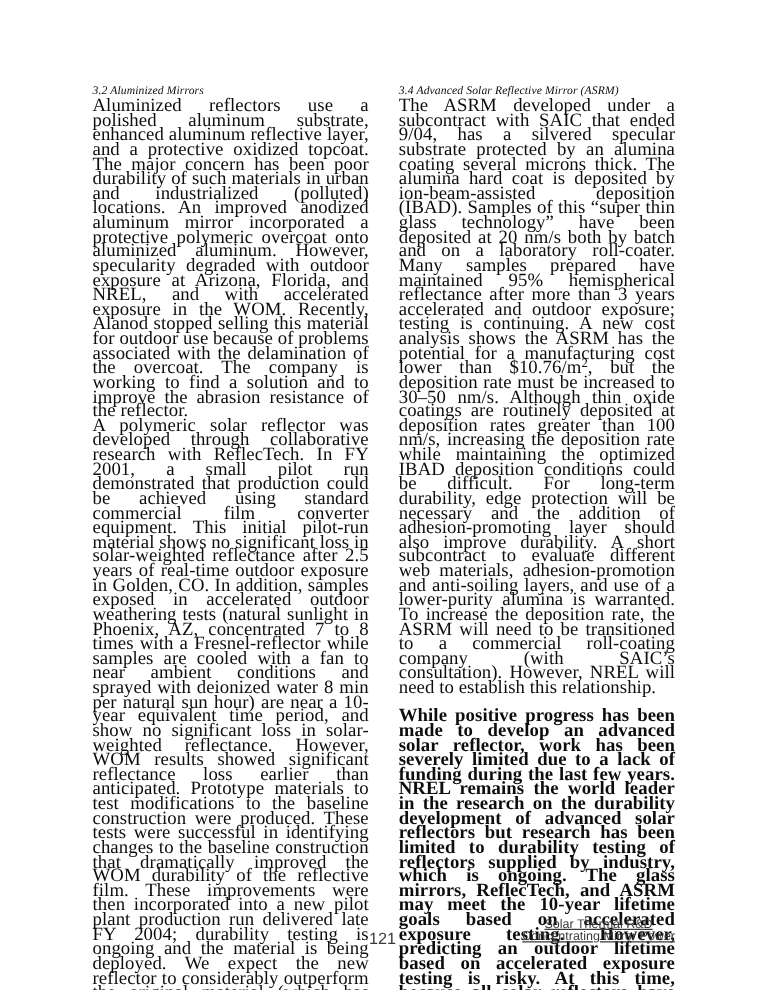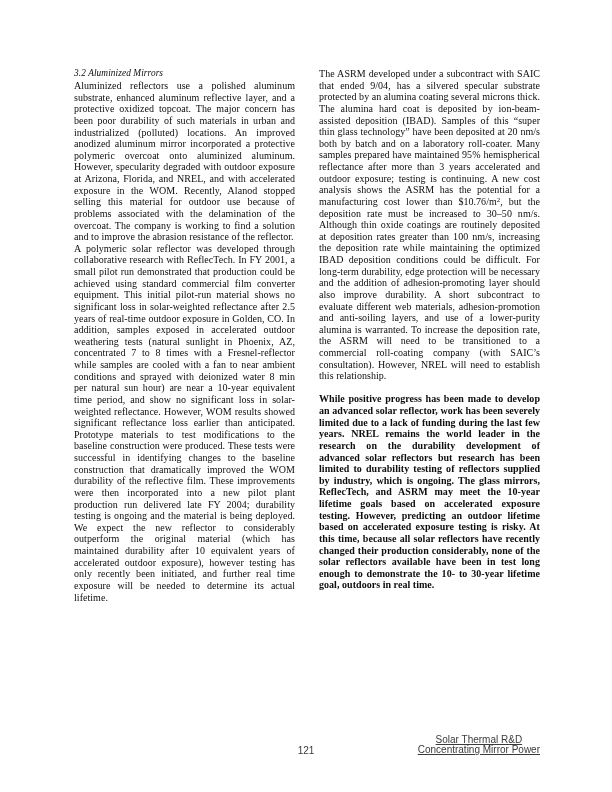--- a/index.html
+++ b/index.html
@@ -40,21 +40,21 @@
     line-height: 11.6px;
     margin: 0 0 0.5px 0;
     font-weight: normal;
     letter-spacing: 0.01em;
   }
   .sec-heading.spaced {
     margin-top: 11.5px;
   }
   p.body-text {
     margin: 0;
-    font-size: 10px;
+    font-size: 15px;
     line-height: 11.62px;
     text-align: justify;
     text-justify: inter-word;
     hyphens: none;
     letter-spacing: 0.004em;
   }
   p.body-text.gap {
     margin-top: 11.6px;
     font-weight: bold;
   }
@@ -71,21 +71,21 @@
     height: 30px;
     font-family: "Liberation Sans", "DejaVu Sans", sans-serif;
     color: #3a3a3a;
   }
   .footer-page-no {
     position: absolute;
     left: 0;
     top: 12.5px;
     width: 612px;
     text-align: center;
-    font-size: 10px;
+    font-size: 13px;
     line-height: 10px;
   }
   .footer-right {
     position: absolute;
     right: 72px;
     top: 1.5px;
     text-align: center;
     font-size: 10px;
     line-height: 10.6px;
     text-decoration: underline;
@@ -107,20 +107,21 @@
 
       <p class="body-text">Aluminized reflectors use a polished aluminum substrate, enhanced aluminum reflective layer, and a protective oxidized topcoat.  The major concern has been poor durability of such materials in urban and industrialized (polluted) locations.  An improved anodized aluminum mirror incorporated a protective polymeric overcoat onto aluminized aluminum.  However, specularity degraded with outdoor exposure at Arizona, Florida, and NREL, and with accelerated exposure in the WOM.  Recently, Alanod stopped selling this material for outdoor use because of problems associated with the delamination of the overcoat.  The company is working to find a solution and to improve the abrasion resistance of the reflector.</p>
 
 
       <p class="body-text">A polymeric solar reflector was developed through collaborative research with ReflecTech.  In FY 2001, a small pilot run demonstrated that production could be achieved using standard commercial film converter equipment. This initial pilot-run material shows no significant loss in solar-weighted reflectance after 2.5 years of real-time outdoor exposure in Golden, CO. In addition, samples exposed in accelerated outdoor weathering tests (natural sunlight in Phoenix, AZ, concentrated 7 to 8 times with a Fresnel-reflector while samples are cooled with a fan to near ambient conditions and sprayed with deionized water 8 min per natural sun hour) are near a 10-year equivalent time period, and show no significant loss in solar-weighted reflectance. However, WOM results showed significant reflectance loss earlier than anticipated. Prototype materials to test modifications to the baseline construction were produced. These tests were successful in identifying changes to the baseline construction that dramatically improved the WOM durability of the reflective film.  These improvements were then incorporated into a new pilot plant production run delivered late FY 2004; durability testing is ongoing and the material is being deployed.  We expect the new reflector to considerably outperform the original material (which has maintained durability after 10 equivalent years of accelerated outdoor exposure), however testing has only recently been initiated, and further real time exposure will be needed to determine its actual lifetime.</p>
 
     </div>
 
     <div class="column">
 
+      <h3 class="sec-heading">3.4 Advanced Solar Reflective Mirror (ASRM)</h3>
 
       <p class="body-text"><span>The ASRM developed under a subcontract with SAIC that ended 9/04, has a silvered specular substrate protected by an alumina coating several microns thick.  The alumina hard coat is deposited by ion-beam-assisted deposition (IBAD). Samples of this “super thin glass technology” have been deposited at 20 nm/s both by batch and on a laboratory roll-coater. Many samples prepared have maintained 95% hemispherical reflectance after more than 3 years accelerated and outdoor exposure; testing is continuing. A new cost analysis shows the ASRM has the potential for a manufacturing cost lower than $10.76/m</span><sup>2</sup><span>, but the deposition rate must be increased to 30–50 nm/s. Although thin oxide coatings are routinely deposited at deposition rates greater than 100 nm/s, increasing the deposition rate while maintaining the optimized IBAD deposition conditions could be difficult.    For long-term durability, edge protection will be necessary and the addition of adhesion-promoting layer should also improve durability. A short subcontract to evaluate different web materials, adhesion-promotion and anti-soiling layers, and use of a lower-purity alumina is warranted.  To increase the deposition rate, the ASRM will need to be transitioned to a commercial roll-coating company (with SAIC’s consultation). However, NREL will need to establish this relationship.</span></p>
 
       <p class="body-text gap">While positive progress has been made to develop an advanced solar reflector, work has been severely limited due to a lack of funding during the last few years.   NREL remains the world leader in the research on the durability development of advanced solar reflectors but research has been limited to durability testing of reflectors supplied by industry, which is ongoing.  The glass mirrors, ReflecTech, and ASRM may meet the 10-year lifetime goals based on accelerated exposure testing. However, predicting an outdoor lifetime based on accelerated exposure testing is risky.  At this time, because all solar reflectors have recently changed their production considerably, none of the solar reflectors available have been in test long enough to demonstrate the 10- to 30-year lifetime goal, outdoors in real time.</p>
 
     </div>
 
   </div>
 
   <div class="footer">

